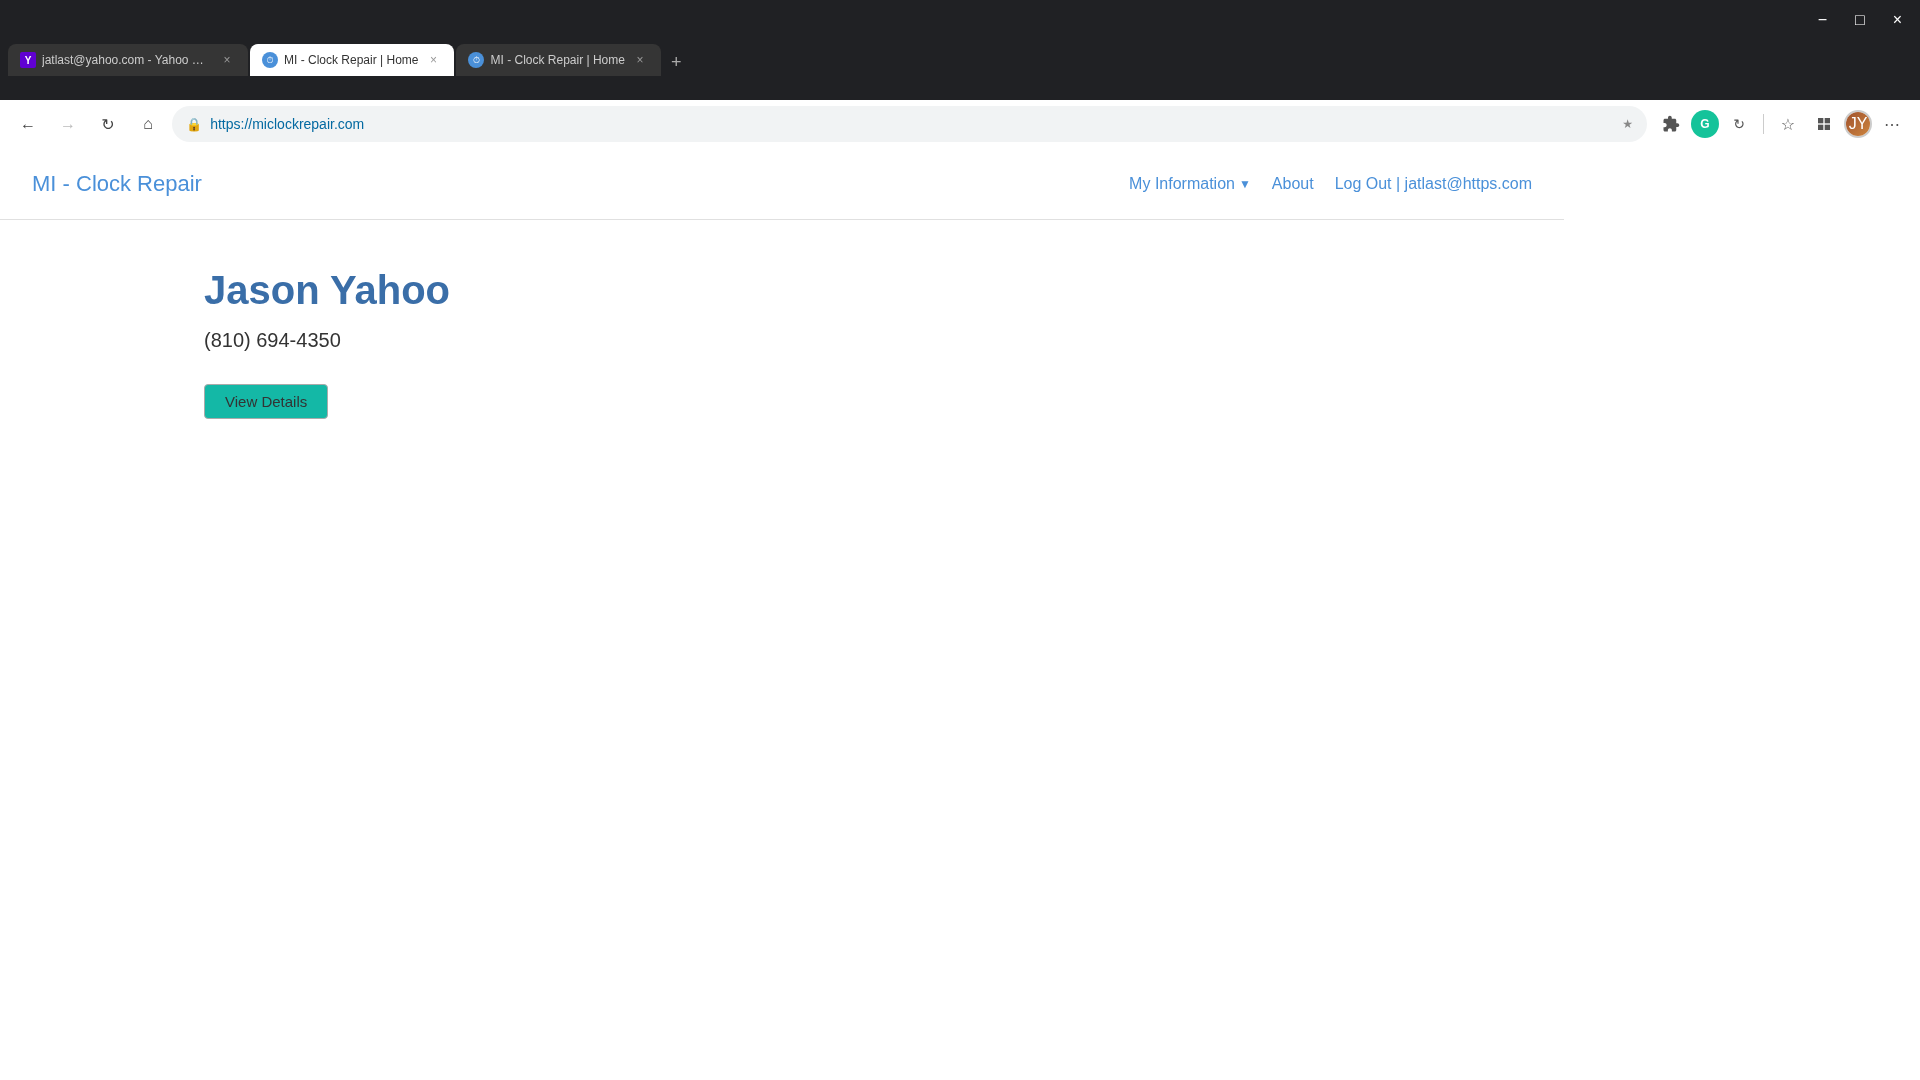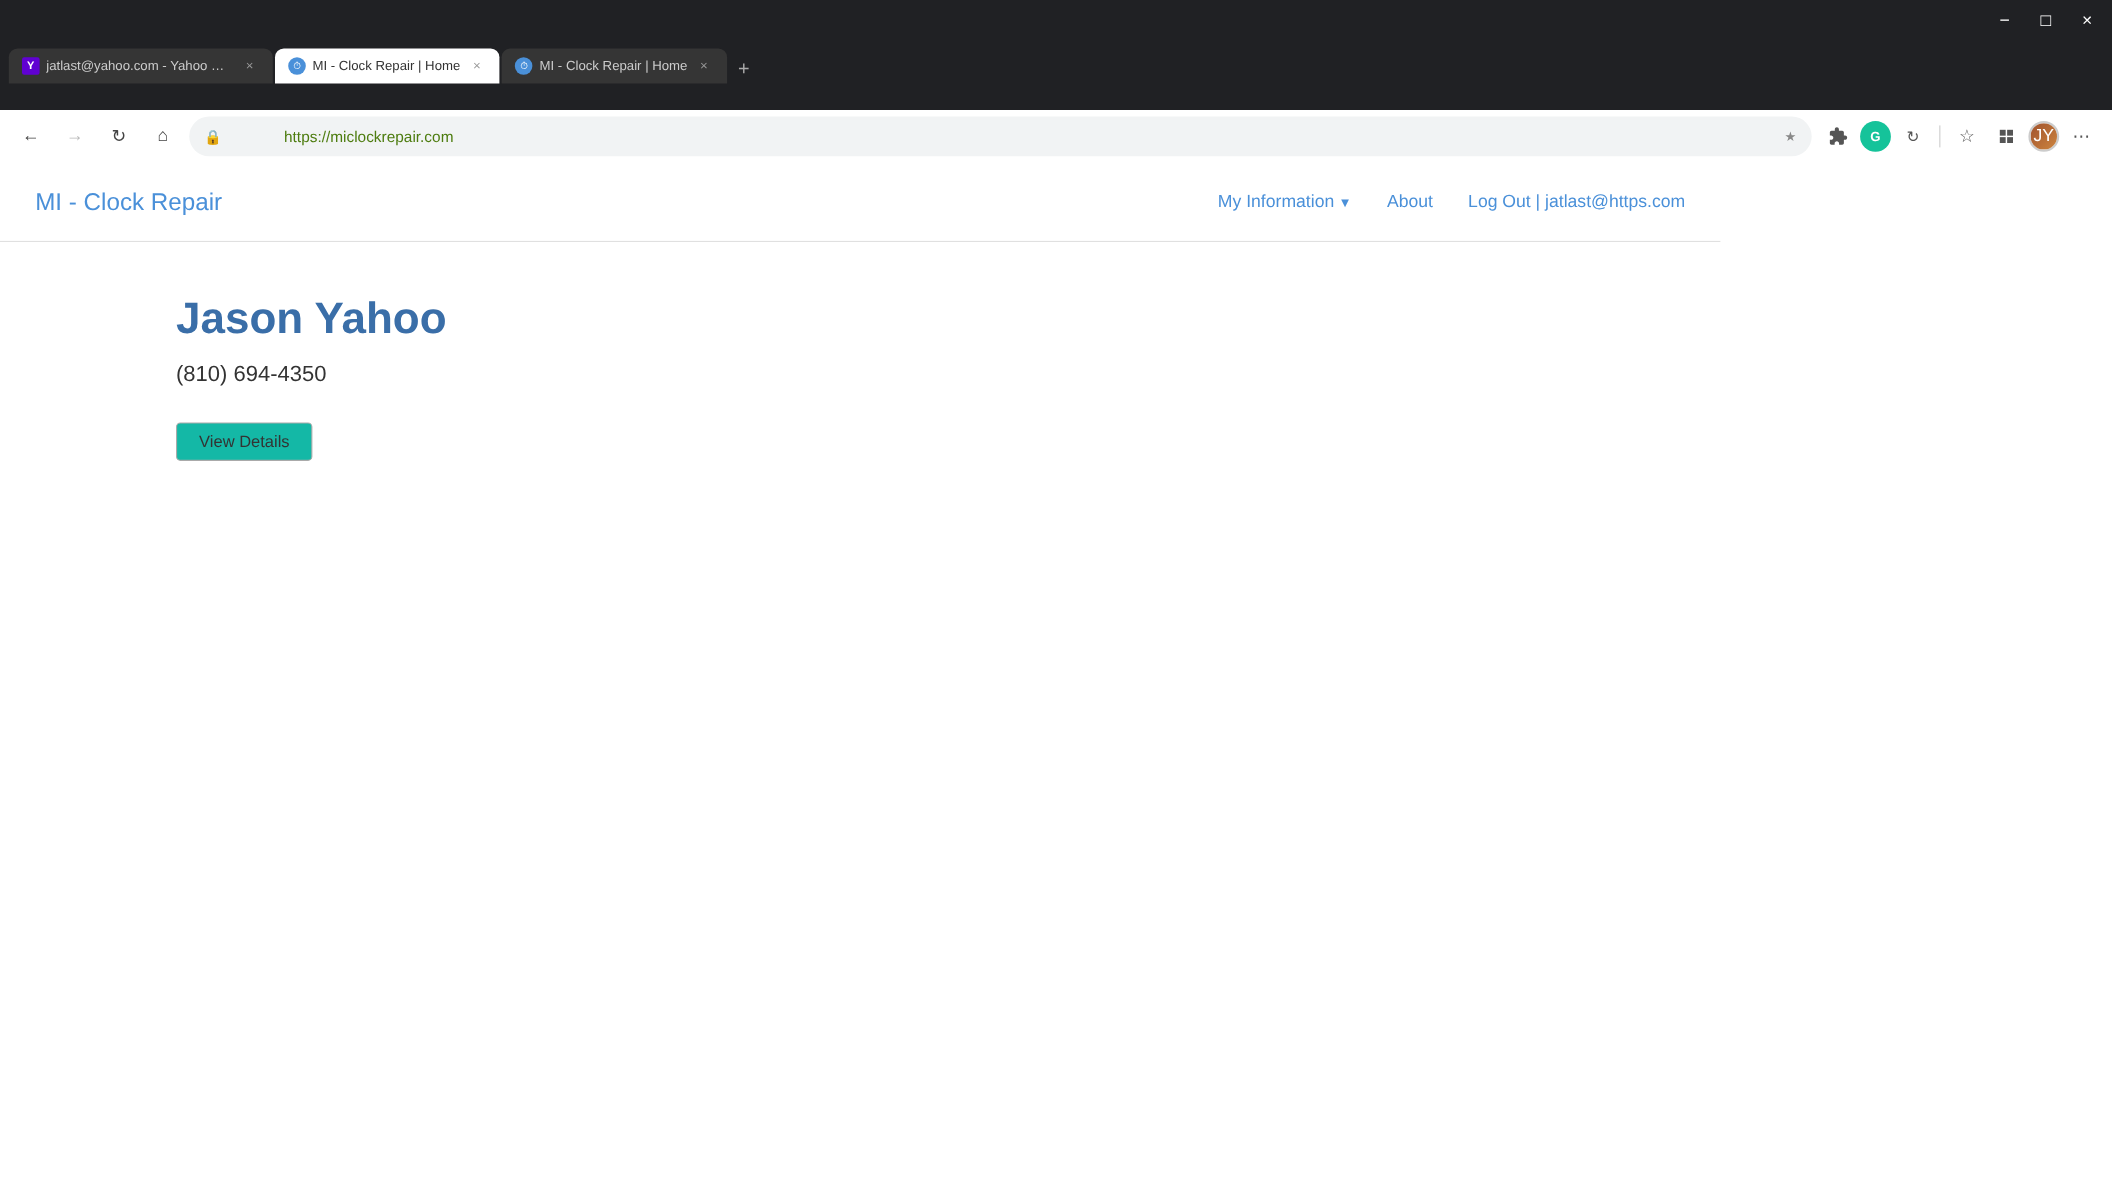--- a/index.html
+++ b/index.html
@@ -145,23 +145,22 @@
       height: 36px;
     }
 
     .lock-icon {
       color: #666;
       font-size: 13px;
     }
 
     .address-text {
       font-size: 14px;
-      color: #4d7c0f;
+      color: #0369a1;
       flex: 1;
-      margin-left: 48px;
     }
 
     .browser-actions {
       display: flex;
       align-items: center;
       gap: 4px;
     }
 
     .browser-action-btn {
       background: none;
@@ -238,41 +237,42 @@
       font-size: 22px;
       color: #4a90d9;
       text-decoration: none;
       font-weight: 400;
     }
 
     .site-nav-links {
       margin-left: auto;
       display: flex;
       align-items: center;
-      gap: 32px;
+      gap: 21px;
     }
 
     .site-nav-link {
       font-size: 16px;
       color: #4a90d9;
       text-decoration: none;
       cursor: pointer;
       display: flex;
       align-items: center;
       gap: 4px;
     }
 
     .dropdown-arrow {
       font-size: 12px;
       color: #4a90d9;
     }
 
     
     .site-main {
       padding: 48px 160px;
+      margin-left: 44px;
     }
 
     .customer-name {
       font-size: 40px;
       color: #3a6ea8;
       font-weight: bold;
       margin-bottom: 16px;
     }
 
     .customer-phone {

